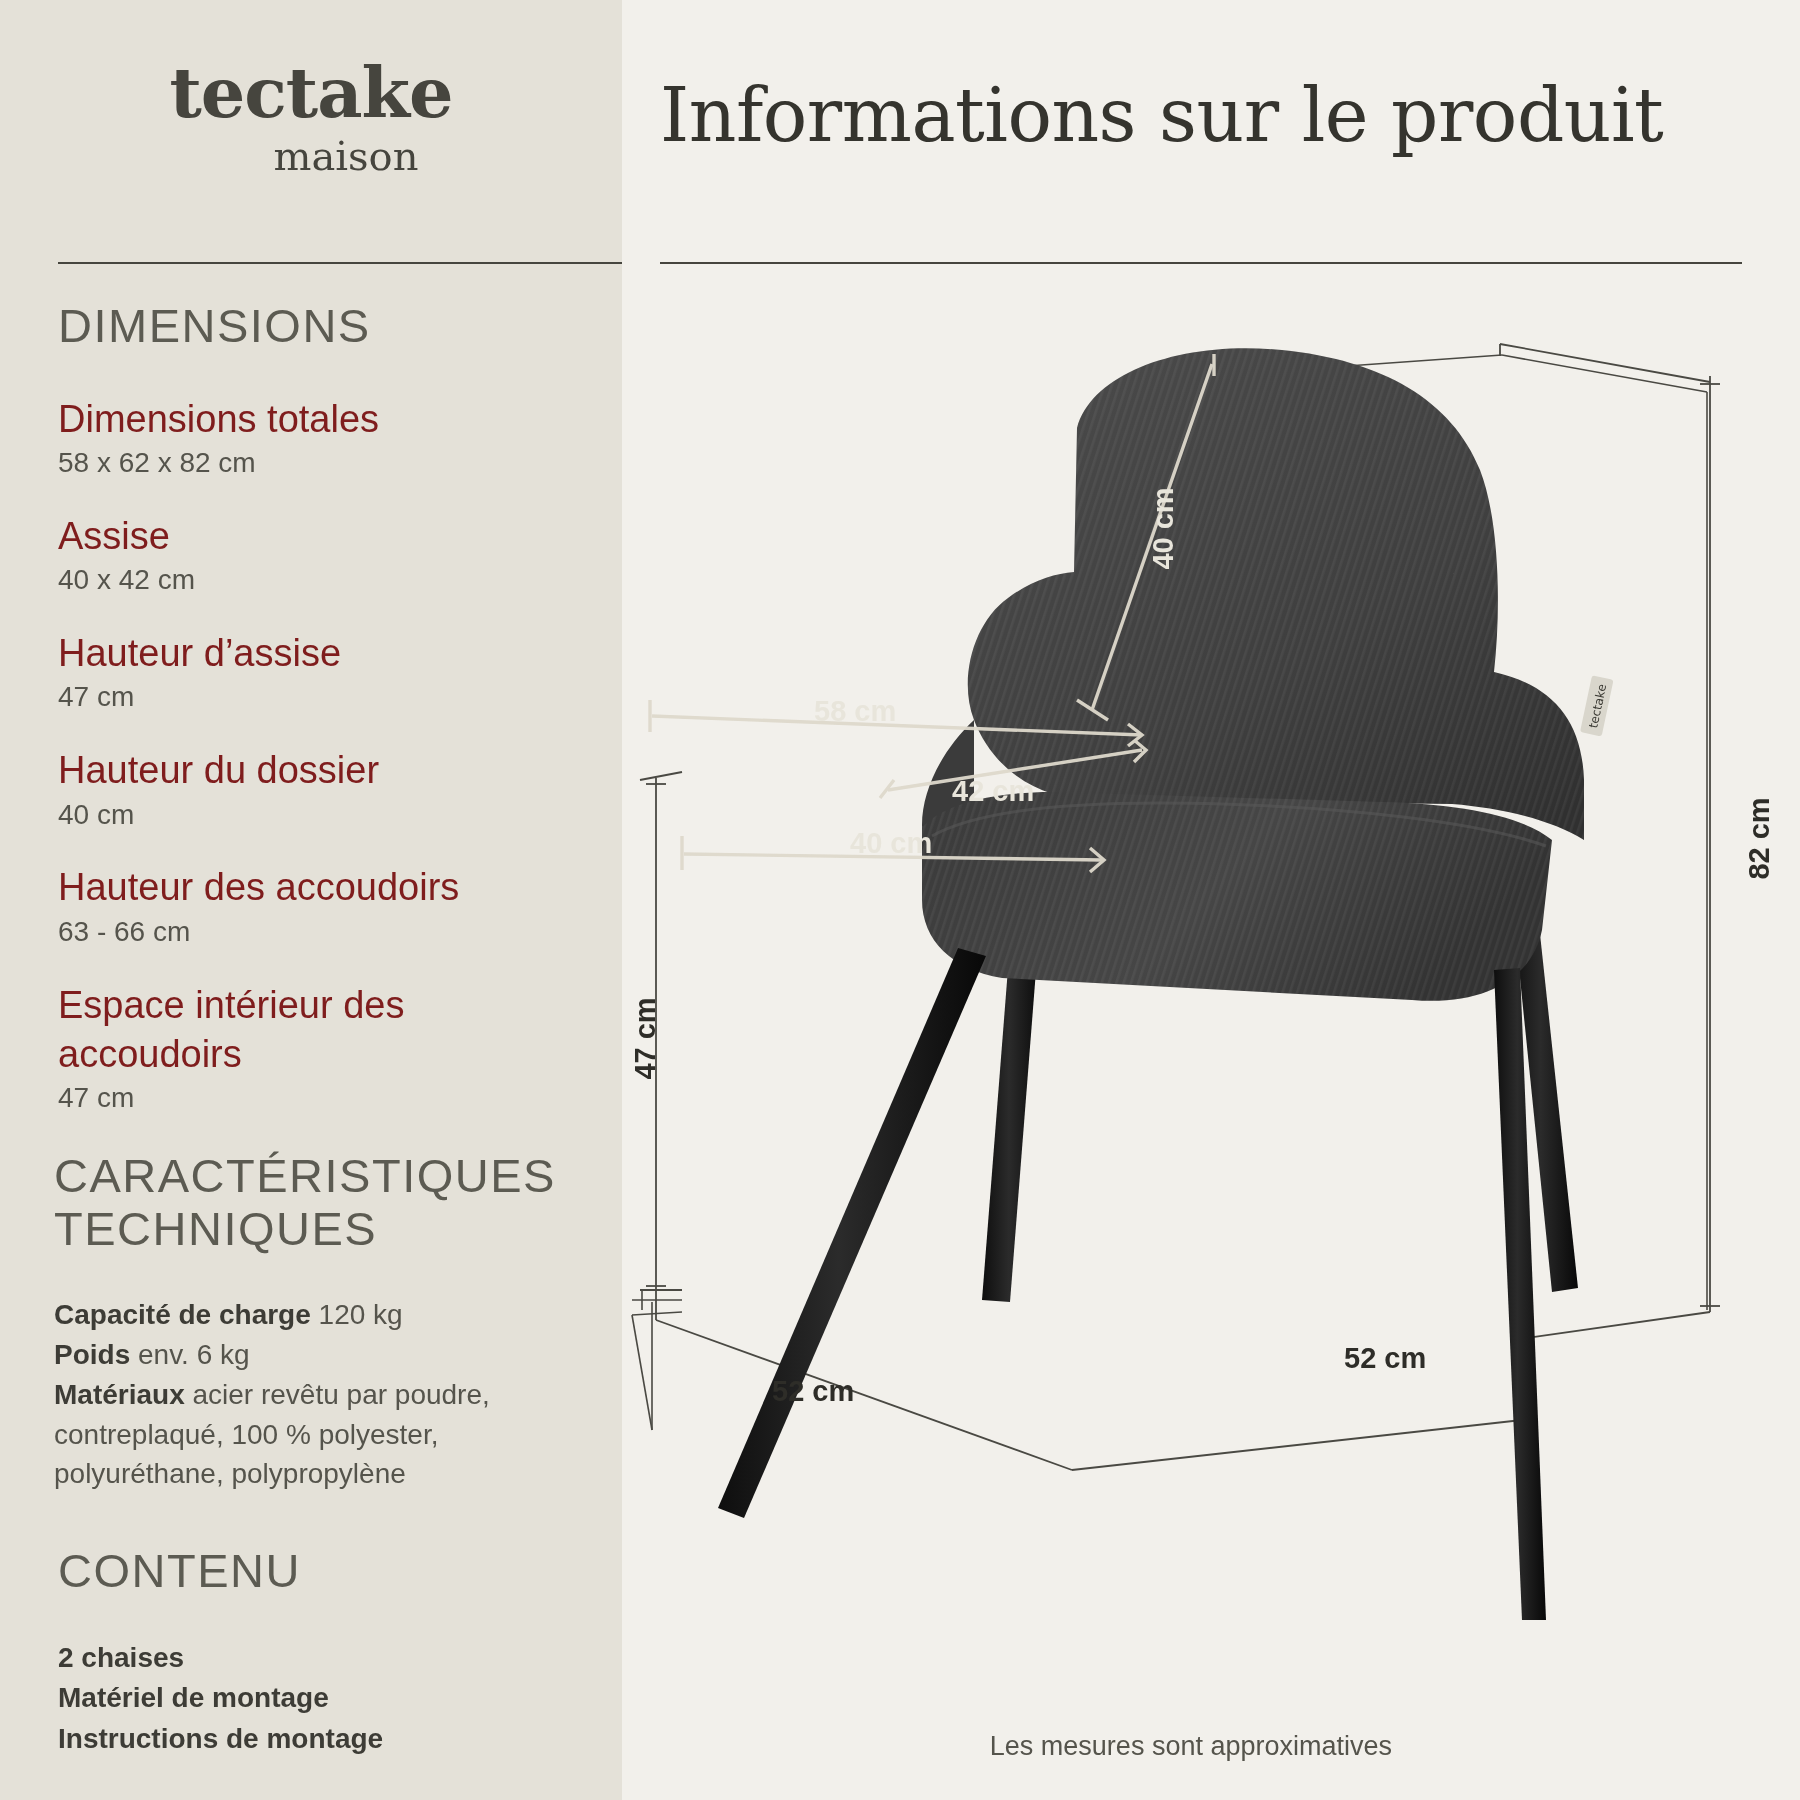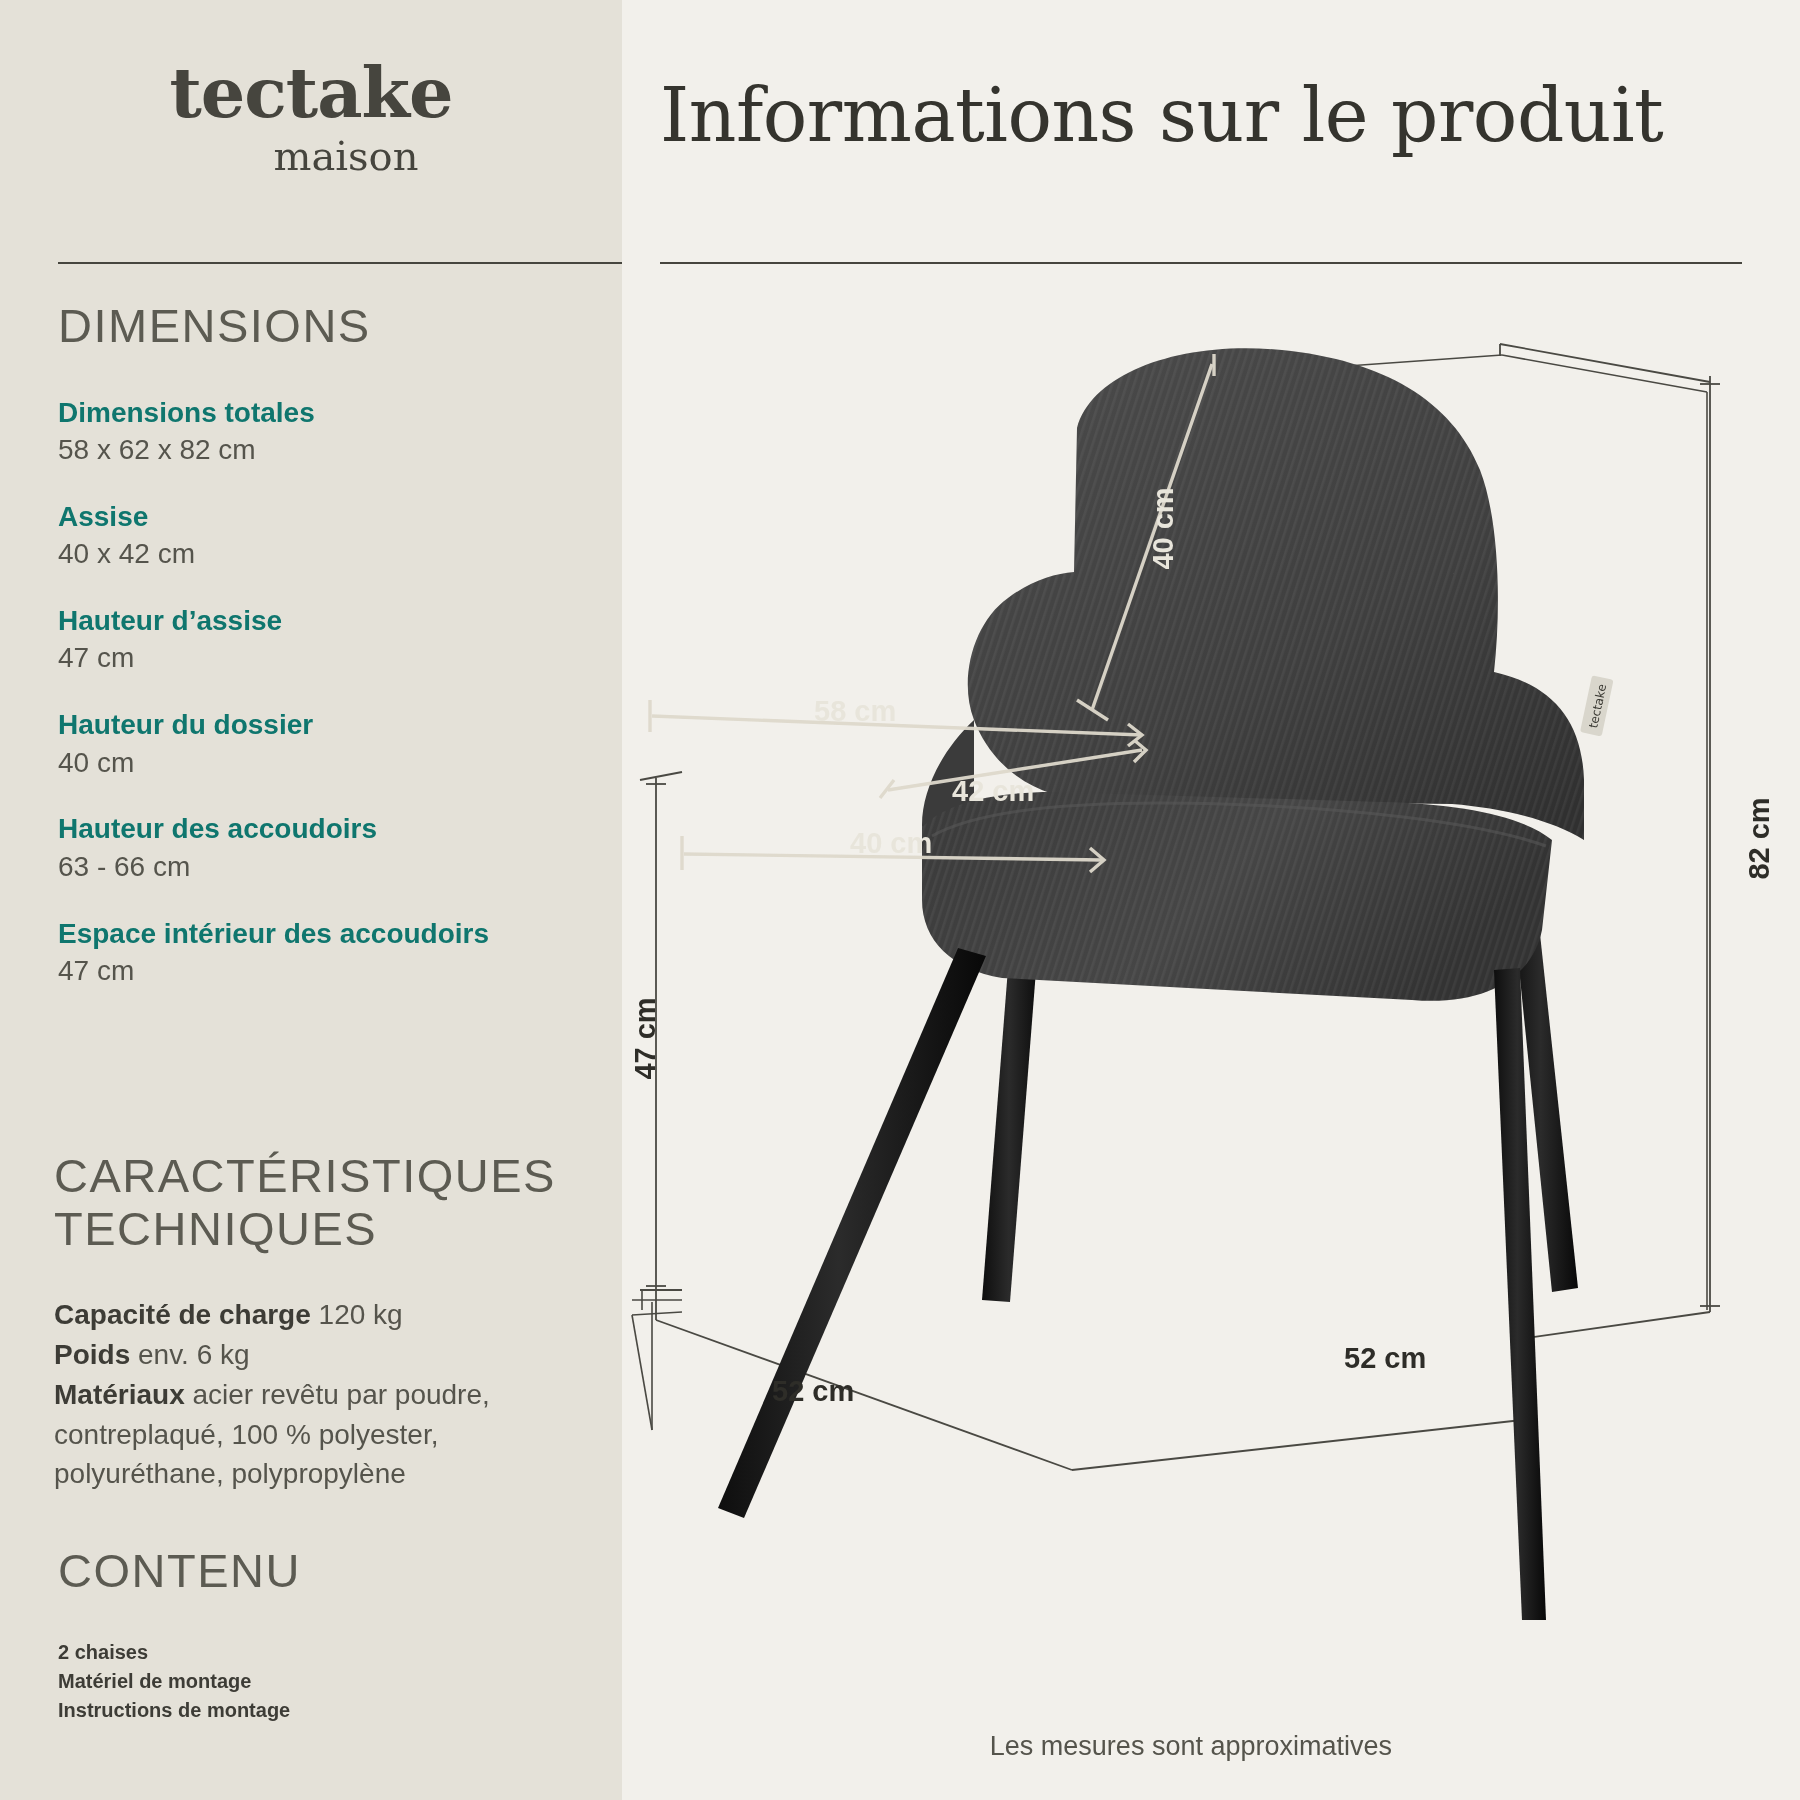--- a/index.html
+++ b/index.html
@@ -53,43 +53,43 @@
 
   .section-title {
     font-size: 47px;
     letter-spacing: 1.5px;
     color: #5c5b52;
     font-weight: 400;
     line-height: 1.12;
   }
   .spec-block { margin-top: 30px; }
   .spec-label {
-    font-size: 28px;
-    font-weight: bold;
-    color: #0f766e;
+    font-size: 38px;
+    font-weight: normal;
+    color: #7f1d1d;
     line-height: 1.3;
   }
   .spec-value {
     font-size: 28px;
     font-weight: 400;
     color: #55544c;
     line-height: 1.35;
   }
   .inline-line {
     font-size: 28px;
     color: #55544c;
     line-height: 1.42;
   }
   .inline-line b { color: #3d3c36; }
 
   #dimensions-section { position: absolute; left: 58px; top: 300px; width: 540px; }
   #tech-section { position: absolute; left: 54px; top: 1150px; width: 545px; }
   #contenu-section { position: absolute; left: 58px; top: 1545px; width: 545px; }
   .contenu-item {
-    font-size: 20px;
+    font-size: 28px;
     font-weight: bold;
     color: #3d3c36;
     line-height: 1.45;
   }
 
   
   .page-title {
     position: absolute;
     left: 660px; top: 72px;
     font-family: "DejaVu Serif", serif;

